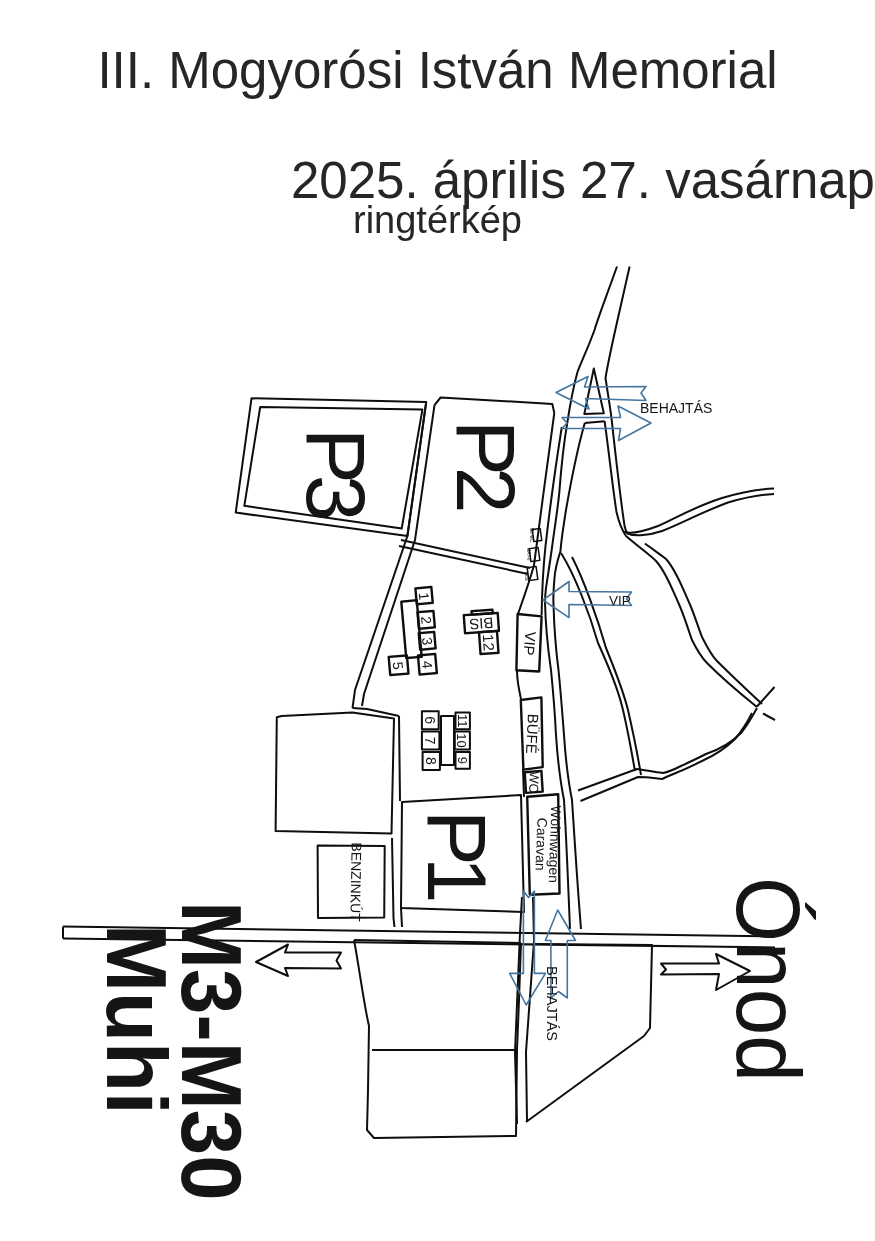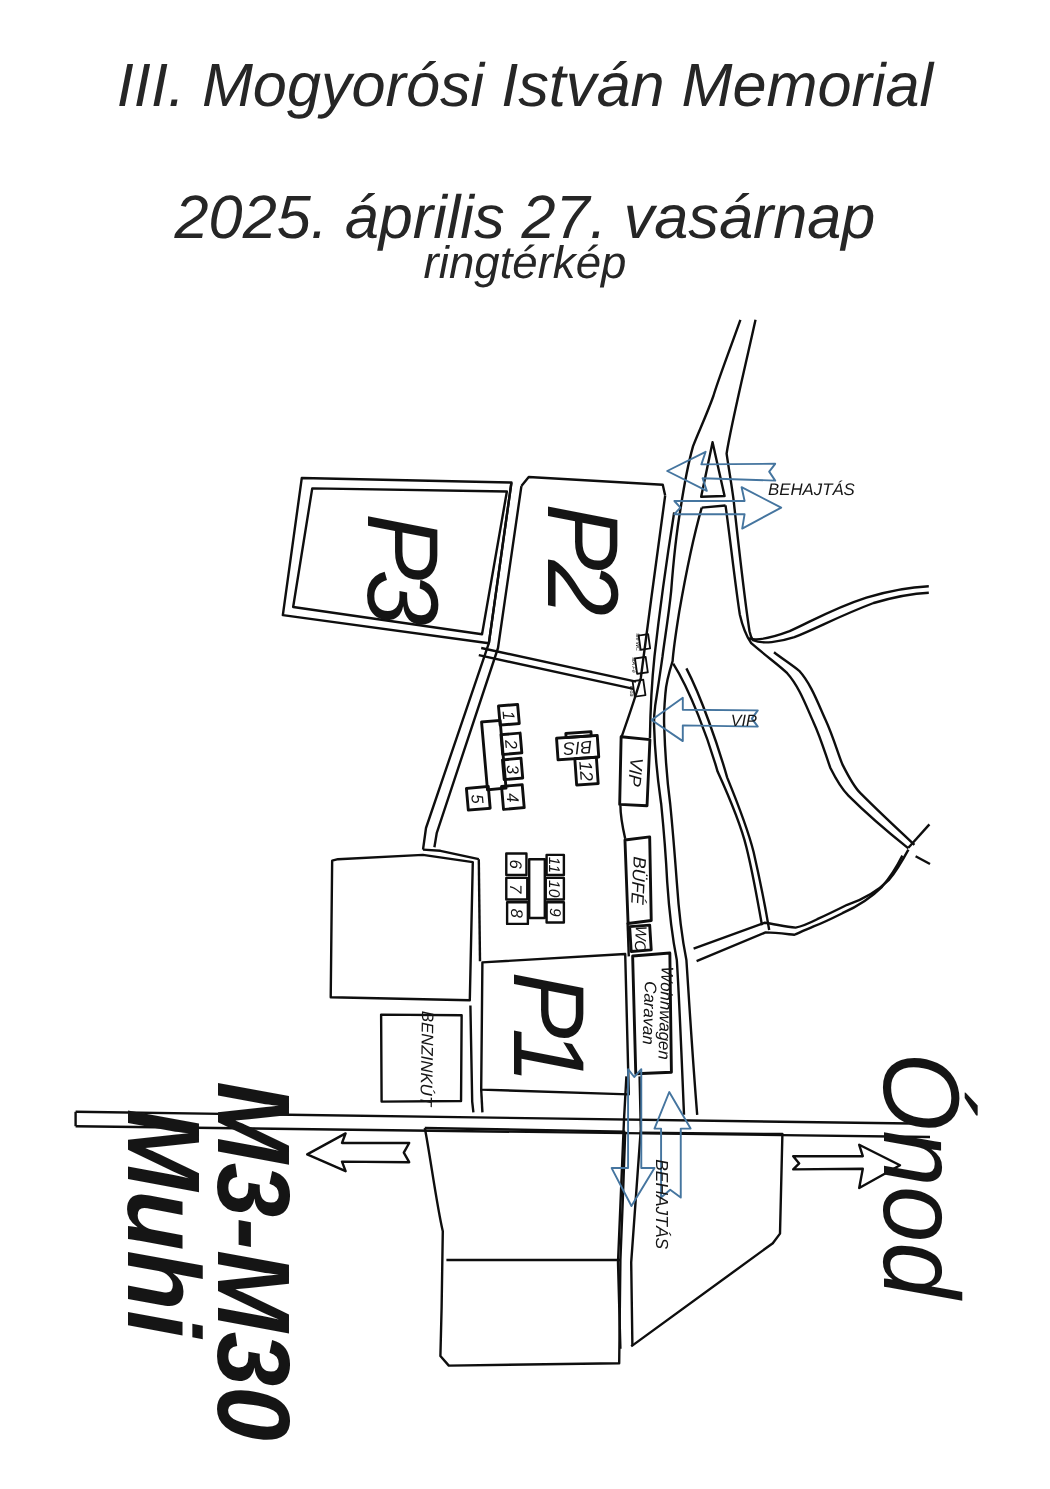--- a/index.html
+++ b/index.html
@@ -1,24 +1,24 @@
 <!DOCTYPE html>
 <html><head>
 <meta charset="utf-8">
 <style>
 html,body{margin:0;padding:0;background:#fff;}
 #page{-webkit-font-smoothing:antialiased;position:relative;width:875px;height:1241px;overflow:hidden;background:#fff;
- font-family:"Liberation Sans",sans-serif;font-style:italic;}
+ font-family:"Liberation Sans",sans-serif;}
 .t{position:absolute;left:0;width:875px;text-align:center;color:#262626;white-space:nowrap;line-height:1;}
 </style>
 </head>
 <body>
 <div id="page">
 <div class="t" style="top:45px;font-size:51px;">III. Mogyorósi István Memorial</div>
-<div class="t" style="top:155px;font-size:51px;">2025. április 27. vasárnap</div>
+<div class="t" style="top:155px;font-size:51px;text-align:right;">2025. április 27. vasárnap</div>
 <div class="t" style="top:201px;font-size:38px;">ringtérkép</div>
 <svg width="875" height="1241" viewBox="0 0 875 1241" style="position:absolute;top:0;left:0;" stroke-linejoin="round" stroke-linecap="butt">
 <g fill="none" stroke="#0e0e0e" stroke-width="2">
 
 <path d="M617,266.5 C605,300 598,318 594.5,330 C588,348 582,360 577.5,372 C573,388 570,405 567.2,423.4 C563,448 561,470 559.3,492.6 C557,515 553.5,535 552.1,547 C550,562 547.5,578 546,588 C545.2,594 545,598 545,603 C546,637 549,656 551,670 C553,690 555,715 556,735 C558,765 562,790 564,800 C566,830 568,880 570,929"></path>
 <path d="M629.6,266.5 C620,310 609,355 605.5,378 C608,395 611,412 611.8,421 C615,450 620.5,500 624.6,526 C625.2,529 626,531.5 627.5,533.5 C635,537 650,535 662,531 C680,524 700,513 728,502.5 C747,497 763,494.5 774,494"></path>
 
 <path d="M593.8,368.5 L584.3,414 L603.8,413.3 Z"></path>
 
 <path d="M584.8,423 L604.6,421.2"></path>

